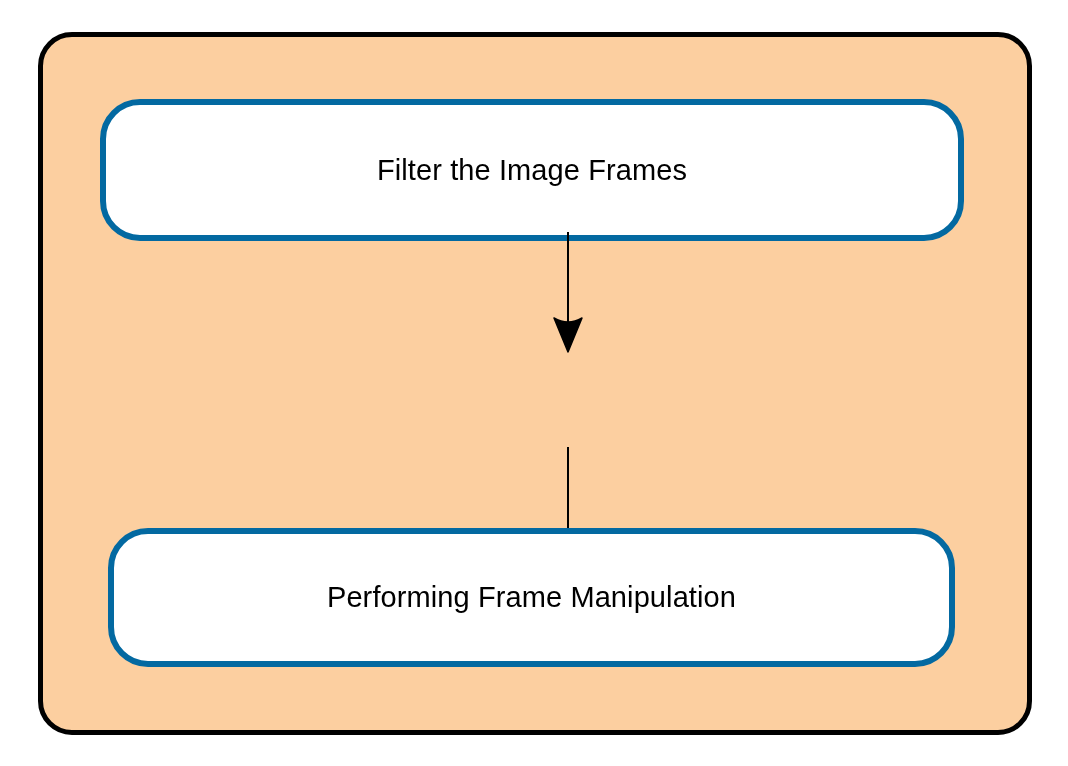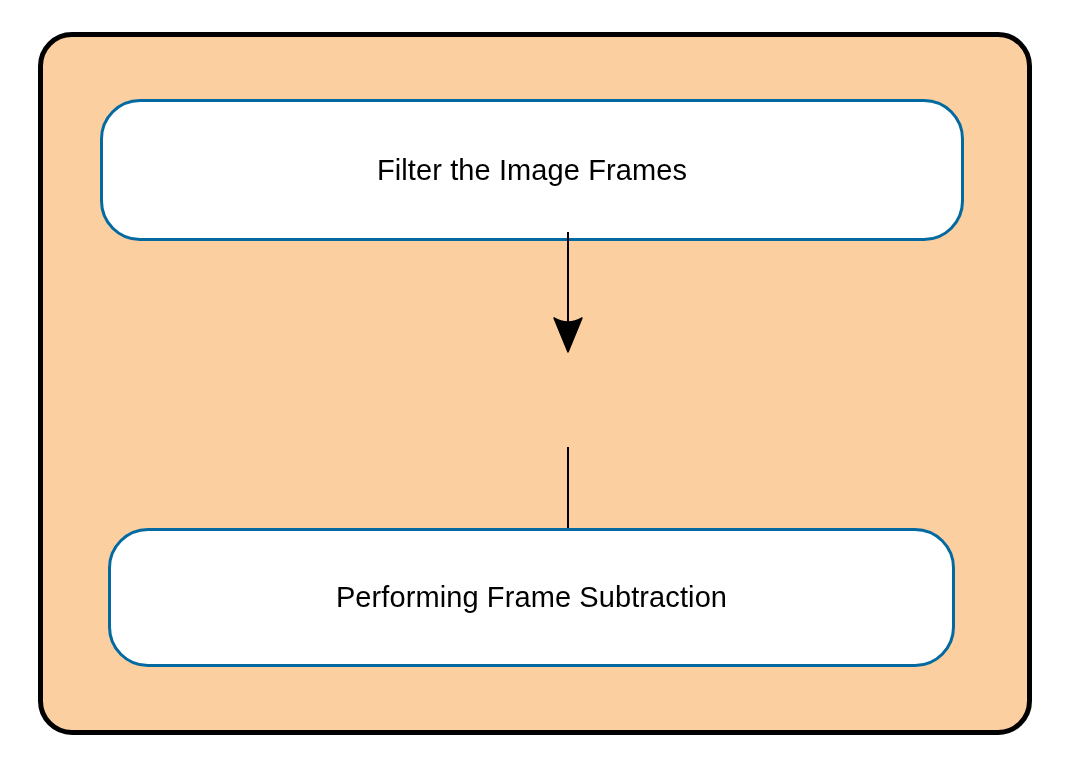--- a/index.html
+++ b/index.html
@@ -33,21 +33,21 @@
     background: #FCCFA0;
     border: 5px solid #000000;
     border-radius: 34px;
   }
 
   
   .process-box {
     position: absolute;
     box-sizing: border-box;
     background: #FFFFFF;
-    border: 3px solid #0369a1;
+    border: 6px solid #0369a1;
     border-radius: 40px;
     display: flex;
     align-items: center;
     justify-content: center;
   }
 
   .box-1 {
     left: 57px;
     top: 62px;
     width: 864px;
@@ -119,17 +119,17 @@
 
 
     <div class="arrow arrow-2">
       <svg width="110" height="123" viewBox="0 0 110 123" xmlns="http://www.w3.org/2000/svg">
         <line x1="55" y1="0" x2="55" y2="90" stroke="#000000" stroke-width="2"></line>
         <path d="M 55 118 L 41 84 Q 55 92 69 84 Z" fill="#000000" stroke="#000000" stroke-width="1.5" stroke-linejoin="round"></path>
       </svg>
     </div>
 
     <div class="process-box box-3">
-      <span class="box-label">Performing Frame Subtraction</span>
+      <span class="box-label">Performing Frame Manipulation</span>
     </div>
 
   </div>
 </div>
 
 </body></html>

